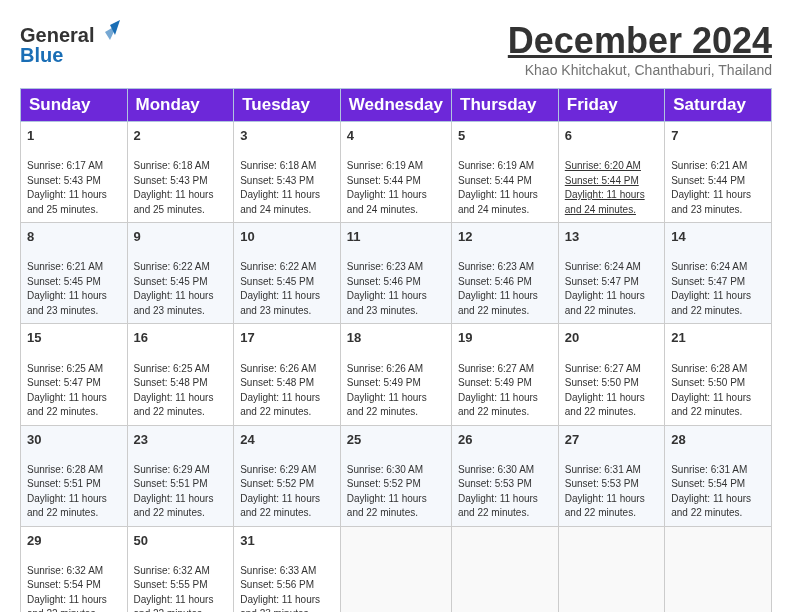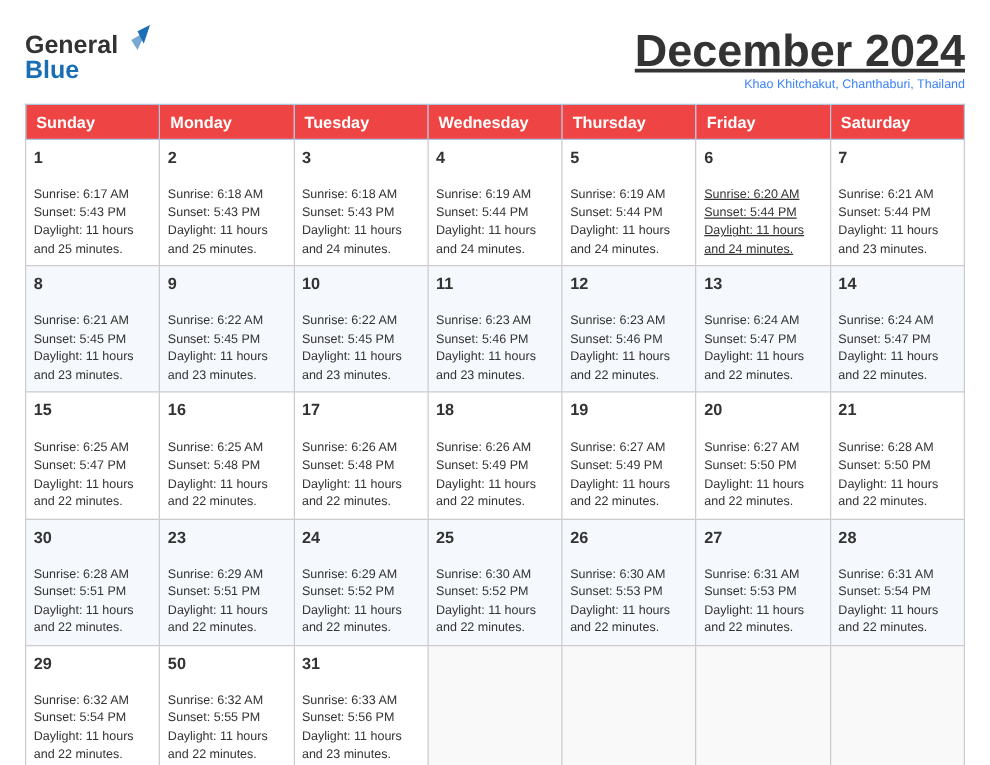--- a/index.html
+++ b/index.html
@@ -19,33 +19,33 @@
     .title-block {
       text-align: right;
     }
     .month-title {
       font-size: 36px;
       font-weight: bold;
       color: #333;
       text-decoration: underline;
     }
     .location-title {
-      font-size: 10px;
-      color: #3b82f6;
+      font-size: 14px;
+      color: #737373;
     }
     .calendar {
       width: 100%;
       border-collapse: collapse;
     }
     .calendar th {
-      background-color: #ef4444;
+      background-color: #6d28d9;
       color: #fff;
       text-align: left;
       padding: 6px 8px;
-      font-size: 13px;
+      font-size: 17px;
       font-weight: bold;
       border: 1px solid #b0c4de;
     }
     .calendar td {
       vertical-align: top;
       border: 1px solid #ccc;
       padding: 5px 6px;
       width: 107px;
       min-height: 70px;
       background: #fff;

